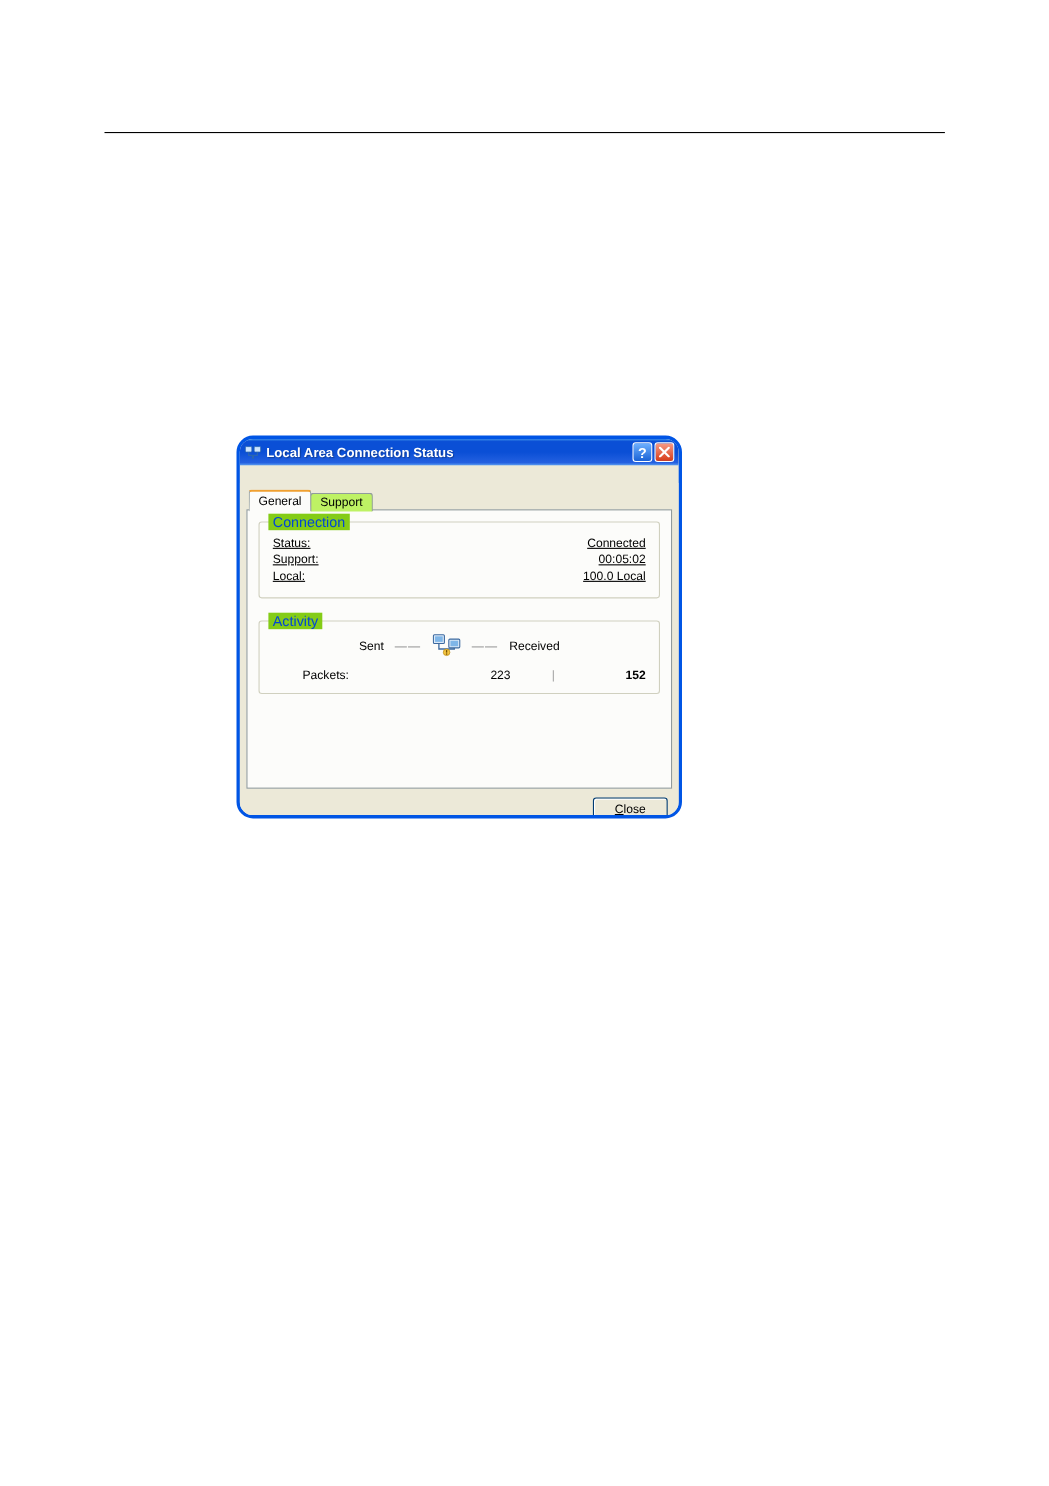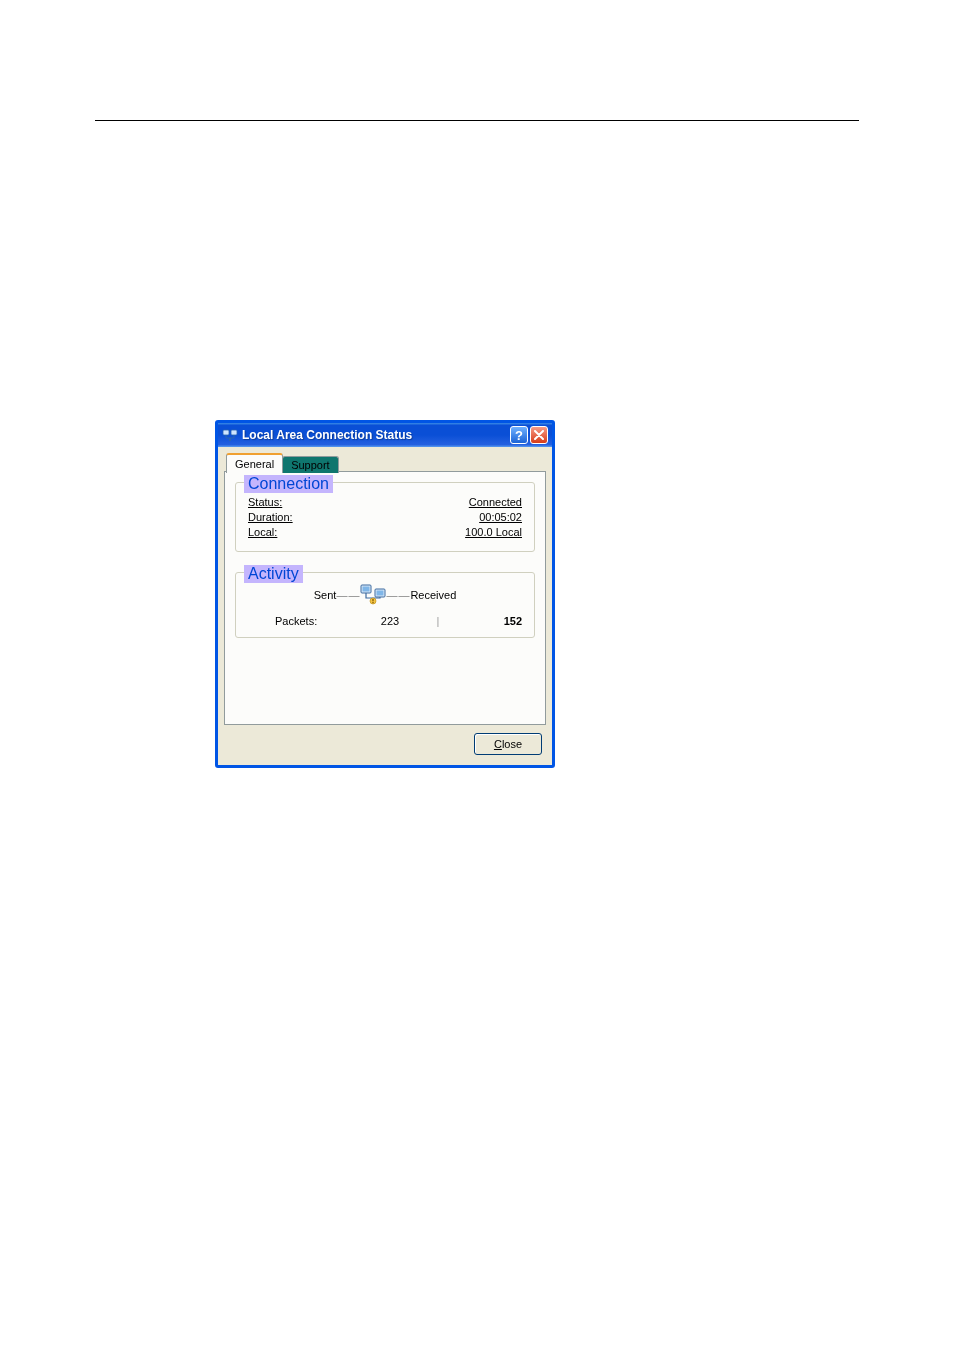--- a/index.html
+++ b/index.html
@@ -21,26 +21,26 @@
     position: absolute;
     top: 120px;
     left: 95px;
     right: 95px;
     height: 1px;
     background: #000;
   }
   .dialog {
     position: absolute;
     left: 215px;
-    top: 420px;
-    width: 340px;
+    top: 396px;
+    width: 405px;
     height: 348px;
     background: #ece9d8;
     border: 3px solid #0055e5;
-    border-radius: 3px;
+    border-radius: 15px;
     box-sizing: border-box;
     overflow: hidden;
   }
   .titlebar {
     height: 24px;
     background: linear-gradient(to bottom, #3a8be7 0%, #0a4fd6 10%, #0a4fd6 50%, #2460e0 90%, #5a9cf0 100%);
     display: flex;
     align-items: center;
     padding: 0 4px 0 4px;
     color: #ffffff;
@@ -61,35 +61,36 @@
     box-sizing: border-box;
     border: 1px solid #ffffff;
   }
   .win-btn.help { background: linear-gradient(to bottom, #6fb1ff, #1b63d6); color: #fff; }
   .win-btn.close { background: linear-gradient(to bottom, #f79b86, #d73c19); color: #fff; }
 
   .client {
     position: relative;
     height: calc(100% - 24px);
     background: #ece9d8;
+    margin-top: 16px;
   }
 
   
   .tab-strip {
     position: absolute;
     top: 6px; left: 8px;
     display: flex;
     align-items: flex-end;
     z-index: 2;
   }
   .tab {
     padding: 2px 8px;
     border: 1px solid #919b9c;
     border-bottom: none;
-    background: #0f766e;
+    background: #bef264;
     margin-right: -1px;
     border-top-left-radius: 3px;
     border-top-right-radius: 3px;
     font-size: 11px;
     cursor: default;
     position: relative;
   }
   .tab.active {
     background: #fcfcfa;
     border-top: 2px solid #f0a030;
@@ -112,37 +113,38 @@
   .groupbox {
     border: 1px solid #d0d0bf;
     border-radius: 3px;
     margin: 0 0 20px 0;
     padding: 10px 8px 10px 8px;
     position: relative;
   }
   .groupbox .legend {
     position: absolute;
     top: -8px; left: 8px;
-    background: #c4b5fd;
+    background: #84cc16;
     padding: 0 4px;
     color: #0046d5;
-    font-size: 16px;
+    font-size: 13px;
   }
   .kv-row {
     display: flex;
     justify-content: space-between;
     margin: 3px 4px;
     font-size: 11px;
     text-decoration: underline;
   }
 
   .activity-row {
     display: flex;
     align-items: center;
     justify-content: center;
+    gap: 10px;
     margin: 0 4px 8px 4px;
     font-size: 11px;
   }
   .activity-row .dash { color: #808080; letter-spacing: 1px; }
   .packets-row {
     display: flex;
     margin: 4px 4px 0 4px;
     font-size: 11px;
     align-items: center;
     padding-left: 27px;
@@ -211,21 +213,21 @@
 
     <div class="tab-panel">
 
       <div class="groupbox">
         <span class="legend">Connection</span>
         <div class="kv-row">
           <span>Status:</span>
           <span>Connected</span>
         </div>
         <div class="kv-row">
-          <span>Duration:</span>
+          <span>Support:</span>
           <span>00:05:02</span>
         </div>
         <div class="kv-row">
           <span>Local:</span>
           <span>100.0 Local</span>
         </div>
       </div>
 
       <div class="groupbox" style="margin-bottom:10px;">
         <span class="legend">Activity</span>

